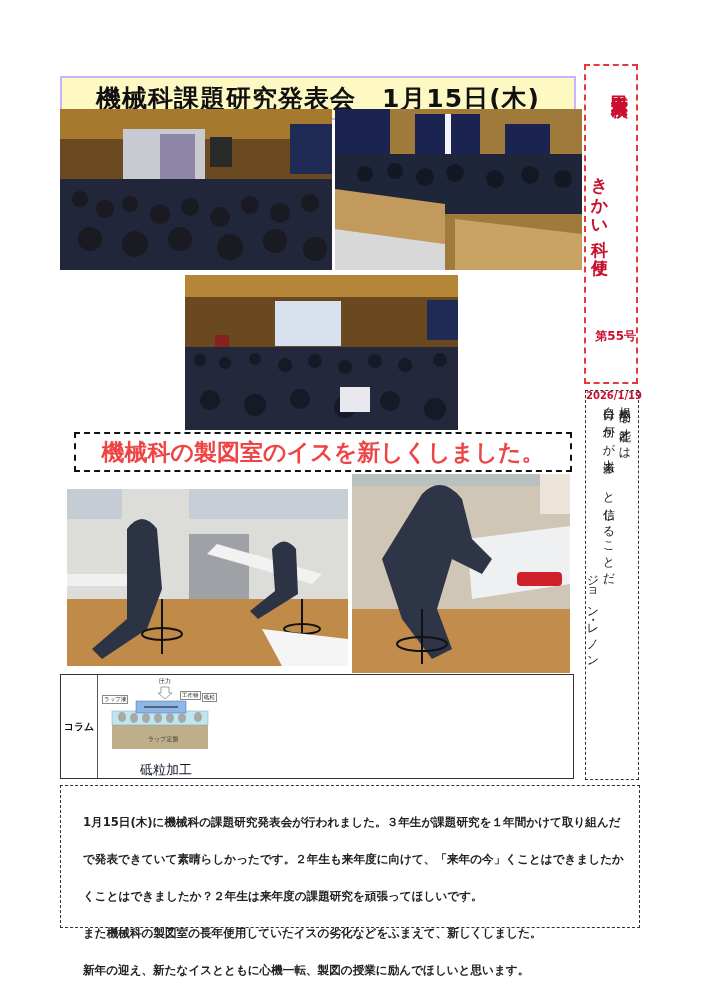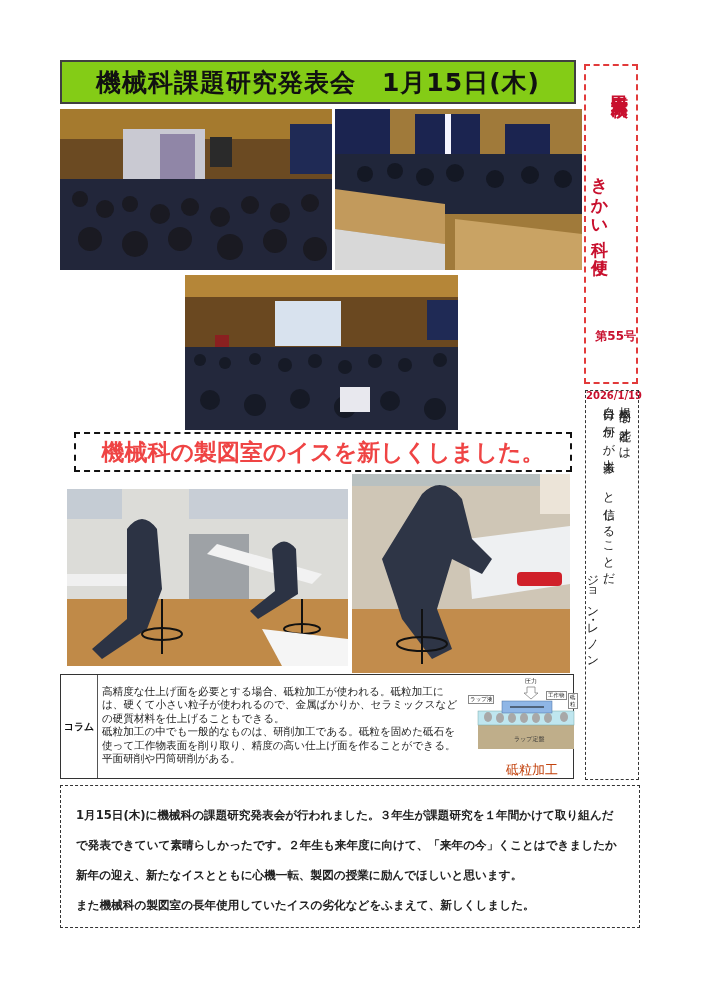--- a/index.html
+++ b/index.html
@@ -1,37 +1,37 @@
 <!DOCTYPE html>
 <html><head>
   <meta charset="utf-8">
   <style>
     html, body { margin:0; padding:0; background:#fff; }
     body { width:707px; height:1000px; position:relative; overflow:hidden;
            font-family:"DejaVu Sans", sans-serif; color:#111; }
     .abs { position:absolute; }
-    .title-box { left:60px; top:60px; width:512px; height:40px; border:2px solid #404040;
-                 display:flex; align-items:center; justify-content:center; background:#84cc16; }
+    .title-box { left:60px; top:76px; width:512px; height:40px; border:2px solid #c4b5fd;
+                 display:flex; align-items:center; justify-content:center; background:#fef9c3; }
     .title-box span { font-size:25px; font-weight:bold; letter-spacing:1px; color:#111; }
     .side-red { left:584px; top:64px; width:54px; height:320px; border:2px dashed #e23a3a; box-sizing:border-box; }
     .vert-red { writing-mode:vertical-rl; font-weight:bold; color:#c8102e; font-size:17px; line-height:20px; letter-spacing:1px; }
     .issue { color:#c8102e; font-weight:bold; font-size:12px; text-align:right; width:100%; }
     .photo { overflow:hidden; }
     .photo svg { display:block; width:100%; height:100%; }
     .subtitle-box { left:74px; top:432px; width:494px; height:36px; border:2px dashed #111;
                     display:flex; align-items:center; justify-content:center; }
     .subtitle-box span { font-size:23px; font-weight:bold; color:#ef4444; }
     .quote-box { left:585px; top:390px; width:54px; height:390px; border:1.5px dashed #333; box-sizing:border-box; }
     .quote { writing-mode:vertical-rl; font-size:12px; line-height:15px; letter-spacing:2px; color:#222; }
     .column-box { left:60px; top:674px; width:514px; height:105px; border:1.5px solid #333; box-sizing:border-box; display:flex; }
     .col-label { width:36px; border-right:1px solid #555; display:flex; align-items:center; justify-content:center; font-size:10px; font-weight:bold; }
     .col-text { width:358px; padding:10px 4px 0 4px; font-size:10.6px; line-height:13.4px; color:#222; }
     .col-fig { flex:1; position:relative; }
     .body-box { left:60px; top:785px; width:580px; height:143px; border:1.5px dashed #333; box-sizing:border-box; padding:10px 6px; }
-    .body-box p { margin:9px; font-size:11.6px; line-height:21px; font-weight:bold; color:#222; white-space:nowrap; }
+    .body-box p { margin:16px; font-size:11.6px; line-height:21px; font-weight:bold; color:#222; white-space:nowrap; }
   </style>
 </head>
 <body>
 
 <div class="abs title-box">
   <span>機械科課題研究発表会　1月15日(木)</span>
 </div>
 
 <div class="abs side-red">
   <div class="abs vert-red" style="right:6px; top:16px;">甲府工業高校</div>
@@ -163,24 +163,20 @@
 </div>
 
 <div class="abs quote-box">
   <div class="abs quote" style="right:6px; top:6px;">根本的な才能とは、</div>
   <div class="abs quote" style="right:22px; top:6px;">自分に何かが出来る。と信じることだ。</div>
   <div class="abs quote" style="right:38px; top:175px;">ジョン・レノン</div>
 </div>
 
 <div class="abs column-box">
   <div class="col-label">コラム</div>
-  <div class="col-text">
-    <div>高精度な仕上げ面を必要とする場合、砥粒加工が使われる。砥粒加工には、硬くて小さい粒子が使われるので、金属ばかりか、セラミックスなどの硬質材料を仕上げることもできる。</div>
-    <div>砥粒加工の中でも一般的なものは、研削加工である。砥粒を固めた砥石を使って工作物表面を削り取り、精度の高い仕上げ面を作ることができる。平面研削や円筒研削がある。</div>
-  </div>
   <div class="col-fig">
     <svg class="abs" style="left:0; top:2px;" width="118" height="76" viewBox="0 0 118 76">
       <rect x="14" y="46" width="96" height="26" fill="#bfae8a"></rect>
       <rect x="14" y="34" width="96" height="14" fill="#bfe6ef" stroke="#7aa" stroke-width="0.5"></rect>
       <rect x="38" y="24" width="50" height="12" fill="#8fb6e6" stroke="#4a6fa0" stroke-width="0.5"></rect>
       <line x1="46" y1="30" x2="80" y2="30" stroke="#111" stroke-width="1"></line>
       <polygon points="63,10 71,10 71,16 74,16 67,22 60,16 63,16" fill="#fff" stroke="#777" stroke-width="0.7"></polygon>
       <g fill="#a8a8a8">
         <ellipse cx="24" cy="40" rx="4" ry="5"></ellipse>
           <ellipse cx="36" cy="41" rx="4" ry="5"></ellipse>
@@ -189,22 +185,23 @@
           <ellipse cx="72" cy="41" rx="4" ry="5"></ellipse>
           <ellipse cx="84" cy="41" rx="4" ry="5"></ellipse>
           <ellipse cx="100" cy="40" rx="4" ry="5"></ellipse>
       </g>
     </svg>
     <div class="abs" style="left:61px; top:2px; font-size:6px;">圧力</div>
     <div class="abs" style="left:82px; top:16px; font-size:5.5px; border:0.5px solid #888; padding:0 1px; background:#fff;">工作物</div>
     <div class="abs" style="left:104px; top:18px; font-size:5.5px; border:0.5px solid #888; padding:0 1px; background:#fff;">砥粒</div>
     <div class="abs" style="left:4px; top:20px; font-size:5.5px; border:0.5px solid #888; padding:0 1px; background:#fff;">ラップ液</div>
     <div class="abs" style="left:50px; top:60px; font-size:6px; color:#333;">ラップ定盤</div>
-    <div class="abs" style="left:42px; top:86px; font-size:13px; color:#c2410c;">砥粒加工</div>
+    <div class="abs" style="left:42px; top:86px; font-size:13px; color:#0f172a;">砥粒加工</div>
   </div>
 </div>
 
 <div class="abs body-box">
   <p>1月15日(木)に機械科の課題研究発表会が行われました。３年生が課題研究を１年間かけて取り組んだ</p>
   <p>で発表できていて素晴らしかったです。２年生も来年度に向けて、「来年の今」くことはできましたか</p>
+  <p>くことはできましたか？２年生は来年度の課題研究を頑張ってほしいです。</p>
+  <p>また機械科の製図室の長年使用していたイスの劣化などをふまえて、新しくしました。</p>
   <p>新年の迎え、新たなイスとともに心機一転、製図の授業に励んでほしいと思います。</p>
-  <p>また機械科の製図室の長年使用していたイスの劣化などをふまえて、新しくしました。</p>
 </div>
 
 </body></html>

